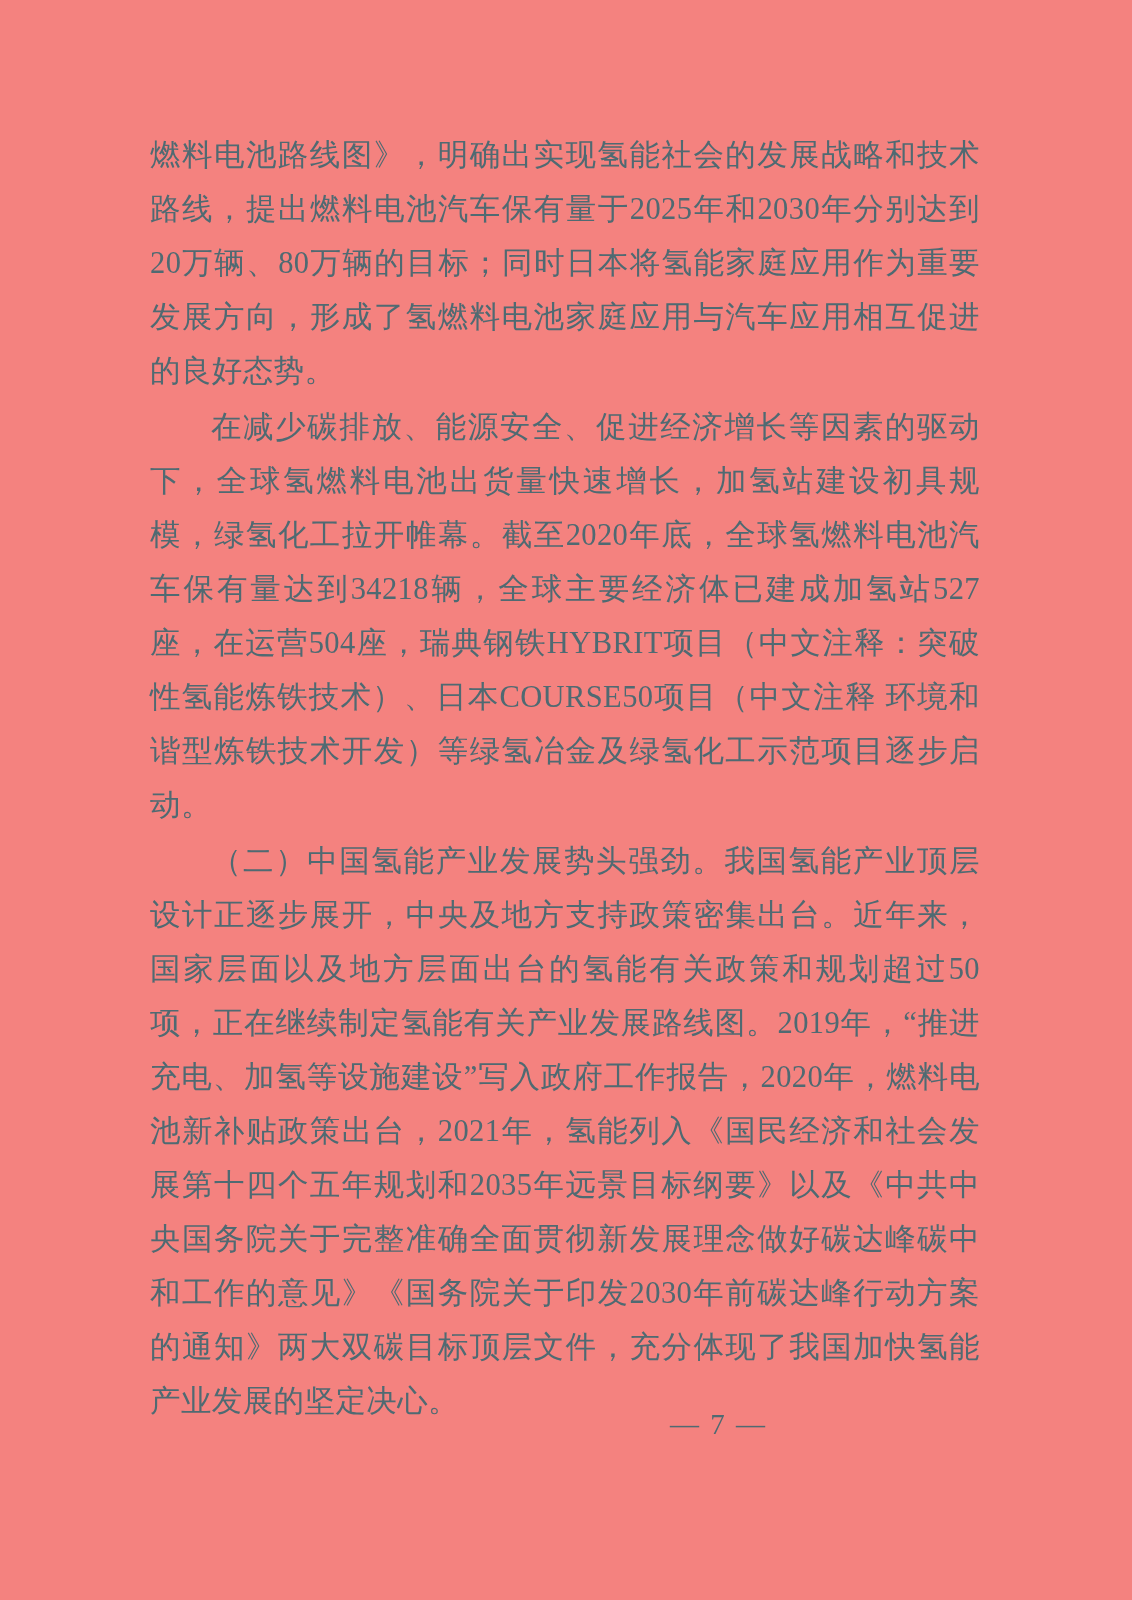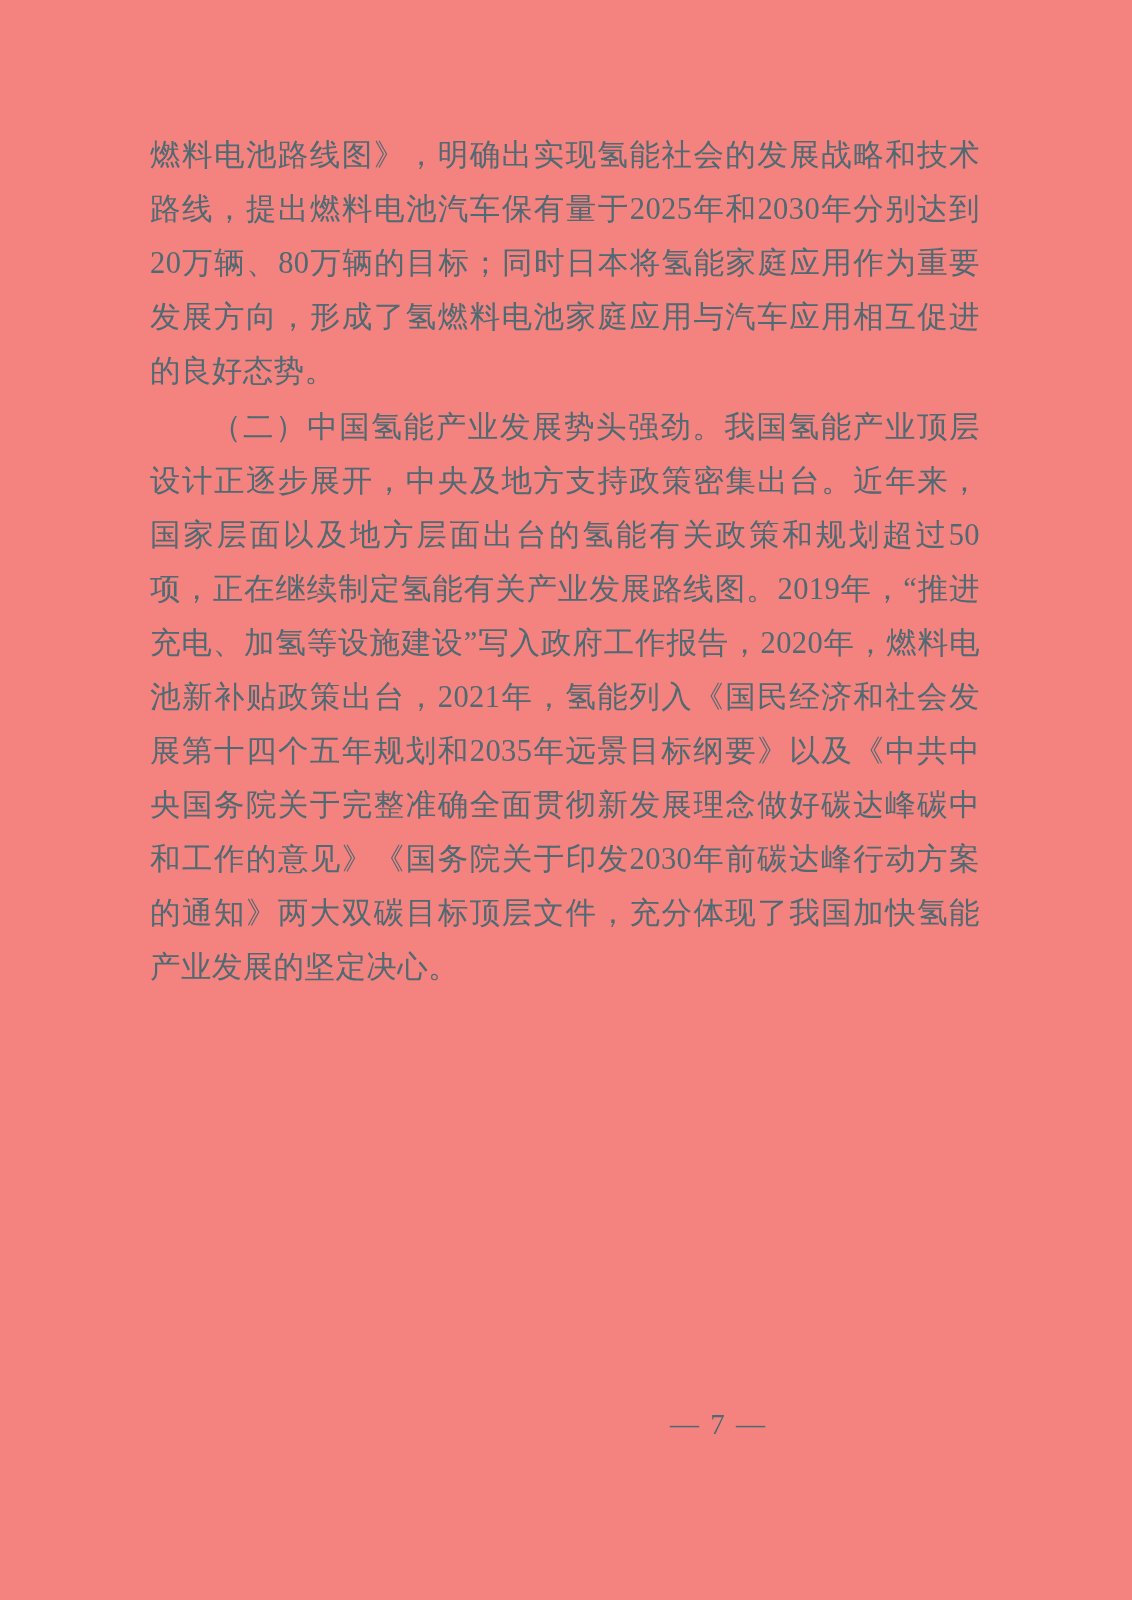--- a/index.html
+++ b/index.html
@@ -48,16 +48,17 @@
     letter-spacing: 2px;
     font-family: "Liberation Serif", serif;
   }
 </style>
 </head>
 <body>
 
 <div class="page">
   <div class="content">
     <p class="para">燃料电池路线图》，明确出实现氢能社会的发展战略和技术路线，提出燃料电池汽车保有量于2025年和2030年分别达到20万辆、80万辆的目标；同时日本将氢能家庭应用作为重要发展方向，形成了氢燃料电池家庭应用与汽车应用相互促进的良好态势。</p>
+    <p class="para indent">在减少碳排放、能源安全、促进经济增长等因素的驱动下，全球氢燃料电池出货量快速增长，加氢站建设初具规模，绿氢化工拉开帷幕。截至2020年底，全球氢燃料电池汽车保有量达到34218辆，全球主要经济体已建成加氢站527座，在运营504座，瑞典钢铁HYBRIT项目（中文注释：突破性氢能炼铁技术）、日本COURSE50项目（中文注释 环境和谐型炼铁技术开发）等绿氢冶金及绿氢化工示范项目逐步启动。</p>
     <p class="para indent">（二）中国氢能产业发展势头强劲。我国氢能产业顶层设计正逐步展开，中央及地方支持政策密集出台。近年来，国家层面以及地方层面出台的氢能有关政策和规划超过50项，正在继续制定氢能有关产业发展路线图。2019年，“推进充电、加氢等设施建设”写入政府工作报告，2020年，燃料电池新补贴政策出台，2021年，氢能列入《国民经济和社会发展第十四个五年规划和2035年远景目标纲要》以及《中共中央国务院关于完整准确全面贯彻新发展理念做好碳达峰碳中和工作的意见》《国务院关于印发2030年前碳达峰行动方案的通知》两大双碳目标顶层文件，充分体现了我国加快氢能产业发展的坚定决心。</p>
   </div>
   <div class="footer">— 7 —</div>
 </div>
 
 </body></html>

